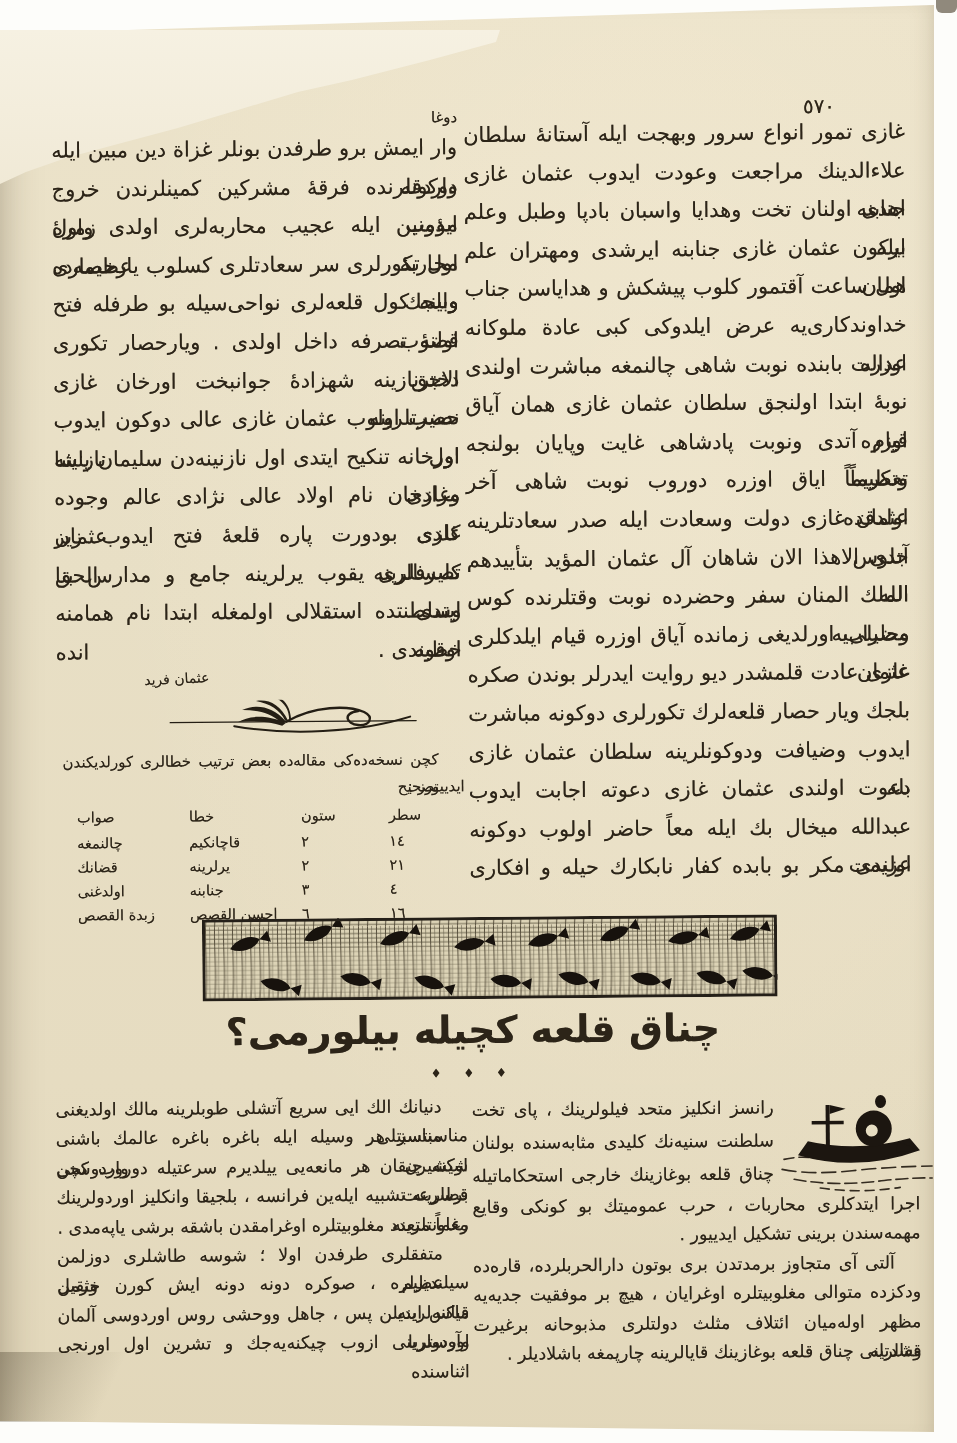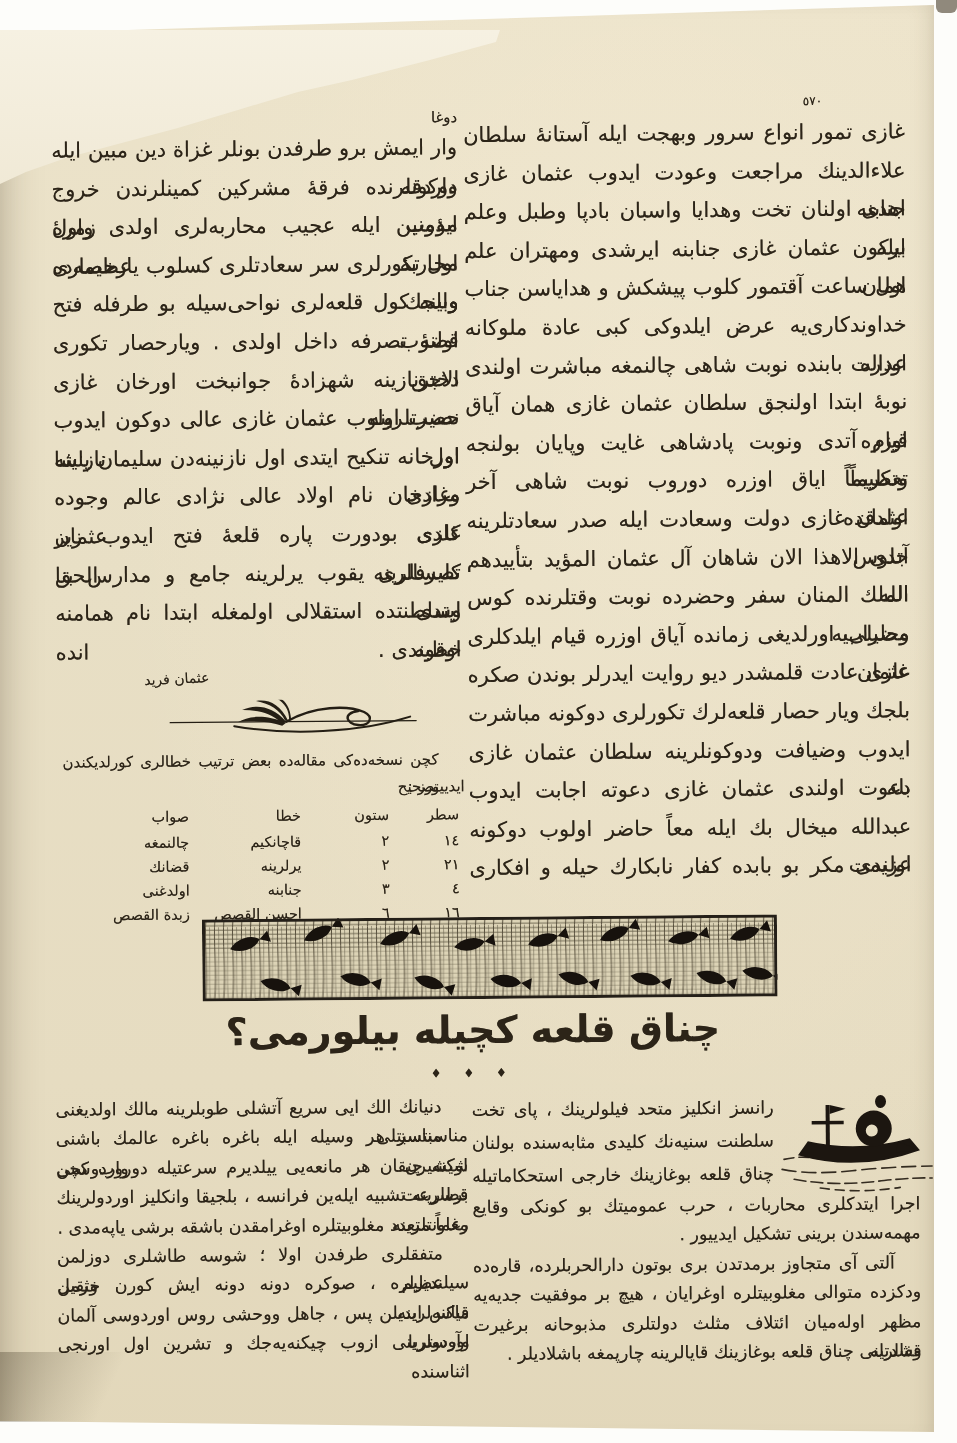--- a/index.html
+++ b/index.html
@@ -46,21 +46,21 @@
   .a2{font-size:17.5px;}
   .a2 > div{height:29.4px;line-height:29.4px;}
   .a2n > div{height:33px;line-height:33px;}
   .header-item{position:absolute;font-size:15px;}
   .signature{position:absolute;left:112px;top:668px;width:130px;font-size:14px;text-align:center;transform:rotate(-2deg);}
   
   .errata-intro{position:absolute;left:62px;top:746px;width:402px;font-size:15px;}
   .errata-intro > div{height:27px;line-height:27px;}
   .errata{position:absolute;left:76px;top:802px;width:382px;font-size:14.5px;}
   .erow{display:grid;grid-template-columns:70px 88px 112px 112px;height:24px;align-items:center;}
-  .erow span{text-align:right;}
+  .erow span{text-align:left;}
   .ehead{margin-bottom:2px;}
   
   .flourish{position:absolute;left:168px;top:698px;}
   .fishband{position:absolute;left:200px;top:917px;}
   .headline{
     position:absolute;left:140px;top:1008px;width:660px;
     font-size:38px;font-weight:bold;text-align:center;letter-spacing:-1px;
   }
   .diamonds{position:absolute;left:140px;top:1066px;width:660px;text-align:center;font-size:12px;letter-spacing:9px;}
   .boat{position:absolute;left:776px;top:1096px;}
@@ -70,21 +70,21 @@
 <body>
 
 <div class="sheet"></div>
 <div class="tear"></div>
 <div class="corner-shadow"></div>
 <div class="scan-notch"></div>
 
 <div class="tilt">
 
   <div class="header-item ink rtl" style="left:436px;top:102px;margin-top:6px;">دوغا</div>
-  <div class="header-item ink rtl" style="left:808px;top:97px;font-size:12px;">٥٧٠</div>
+  <div class="header-item ink rtl" style="left:808px;top:97px;font-size:20px;">٥٧٠</div>
 
   <div class="col rtl ink a1 jall" style="left:468px;top:116px;width:442px;">
       <div>غازى تمور انواع سرور وبهجت ايله آستانۀ سلطان</div>
       <div>علاءالدينك مراجعت وعودت ايدوب عثمان غازى جنابنه</div>
       <div>اهدى اولنان تخت وهدايا واسبان بادپا وطبل وعلم ايله</div>
       <div>بركون عثمان غازى جنابنه ايرشدى ومهتران علم همان</div>
       <div>اول ساعت آقتمور كلوب پيشكش و هداياسن جناب</div>
       <div>خداوندكارى‌يه عرض ايلدوكى كبى عادة ملوكانه اوزره</div>
       <div>عدالت بابنده نوبت شاهى چالنمغه مباشرت اولندى</div>
       <div>نوبۀ ابتدا اولنجق سلطان عثمان غازى همان آياق اوزره</div>

